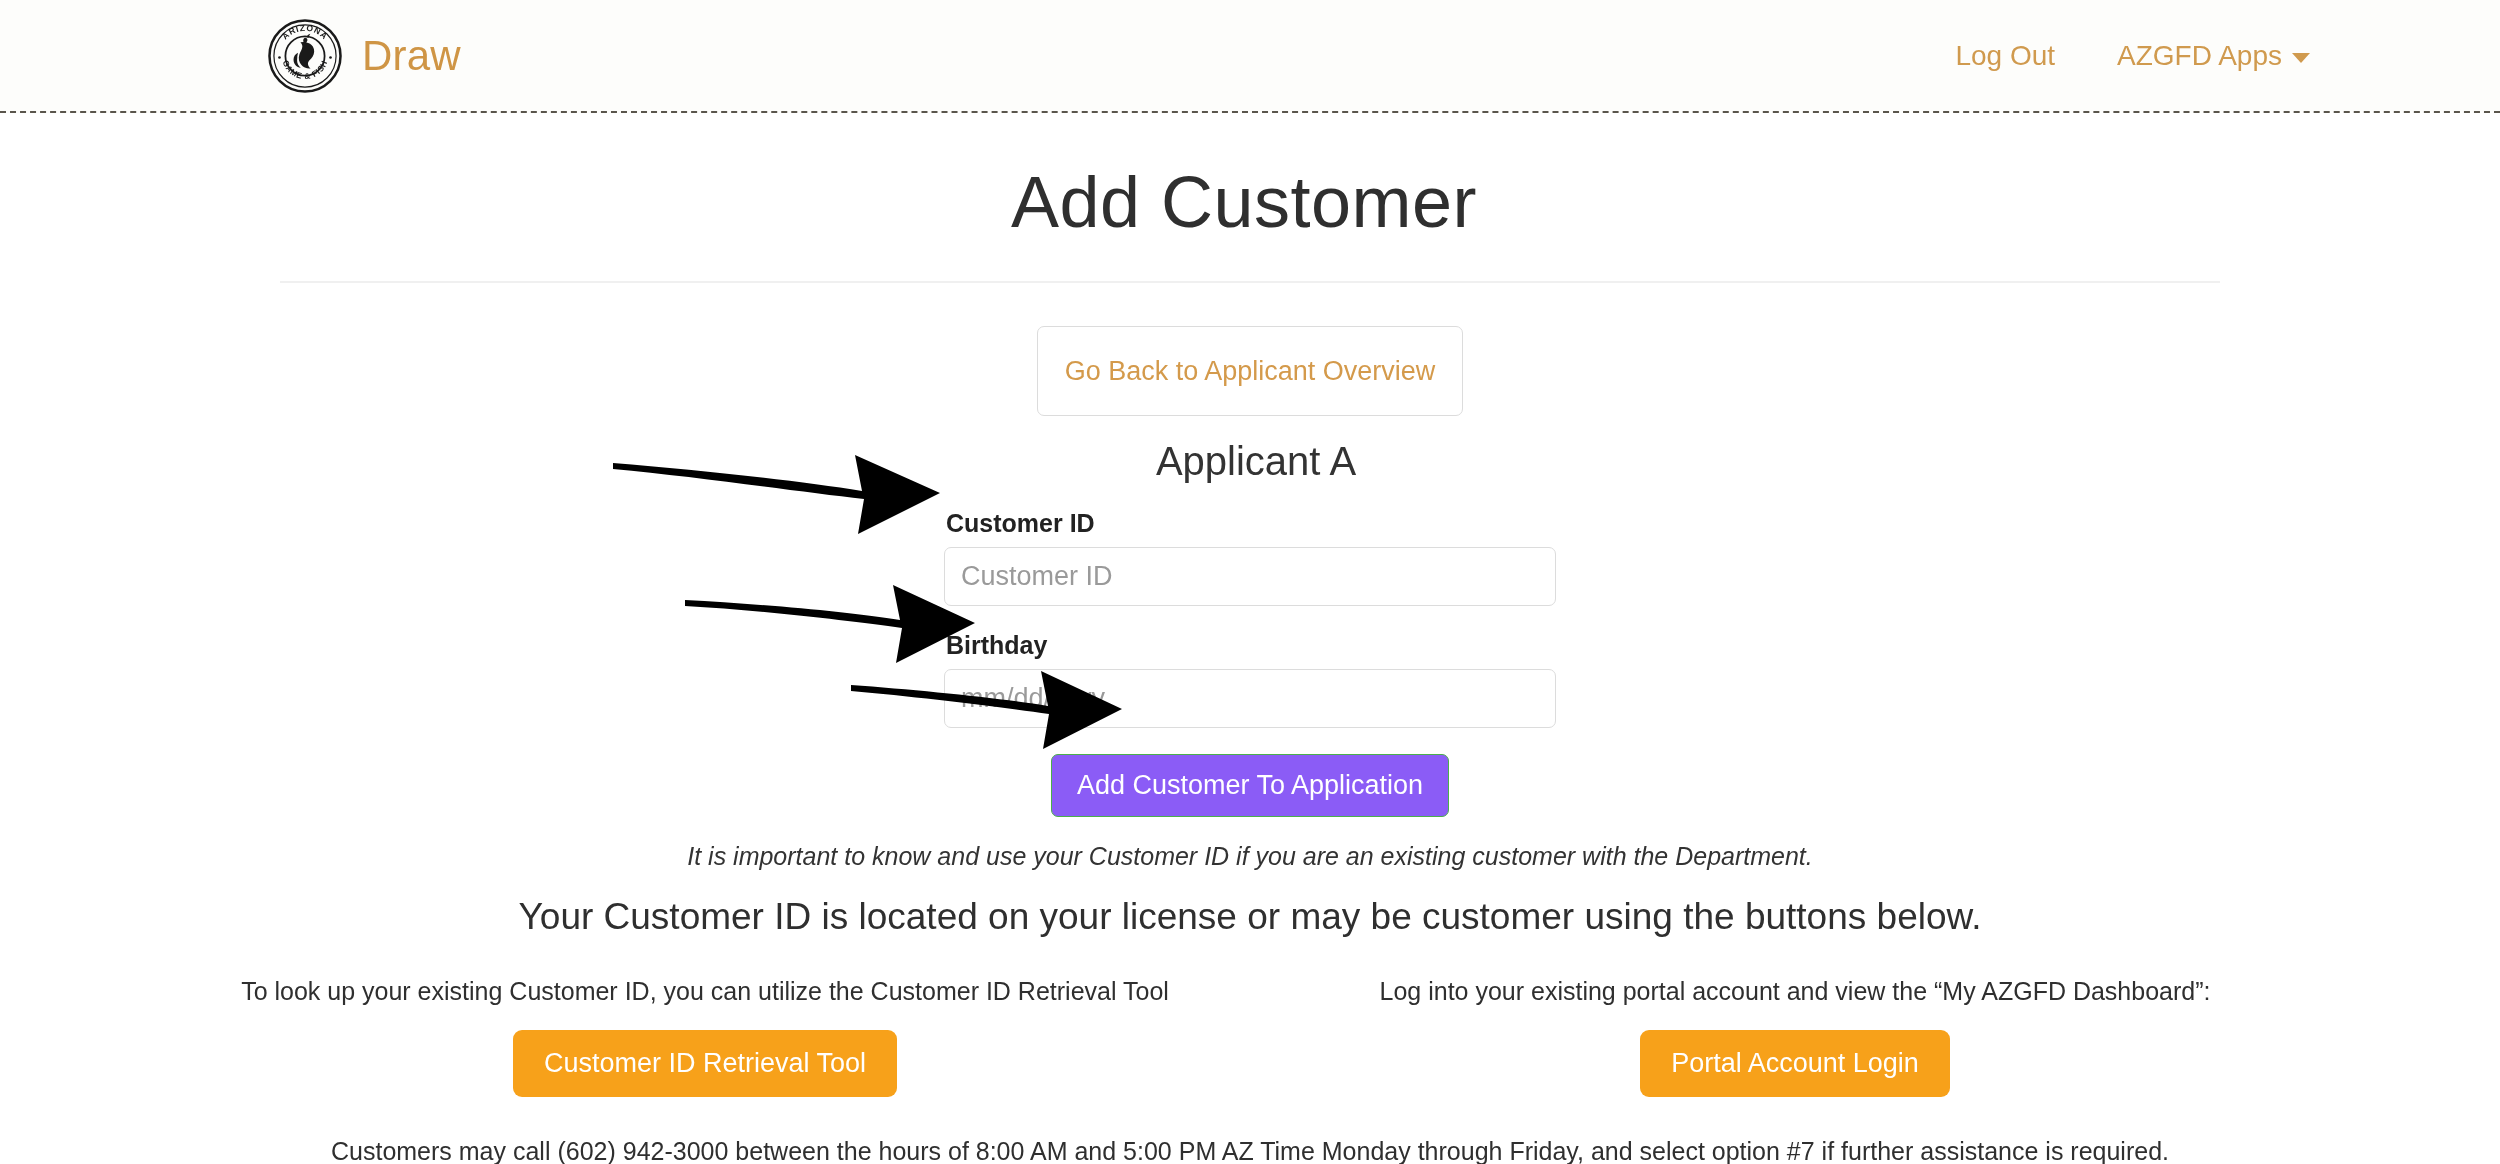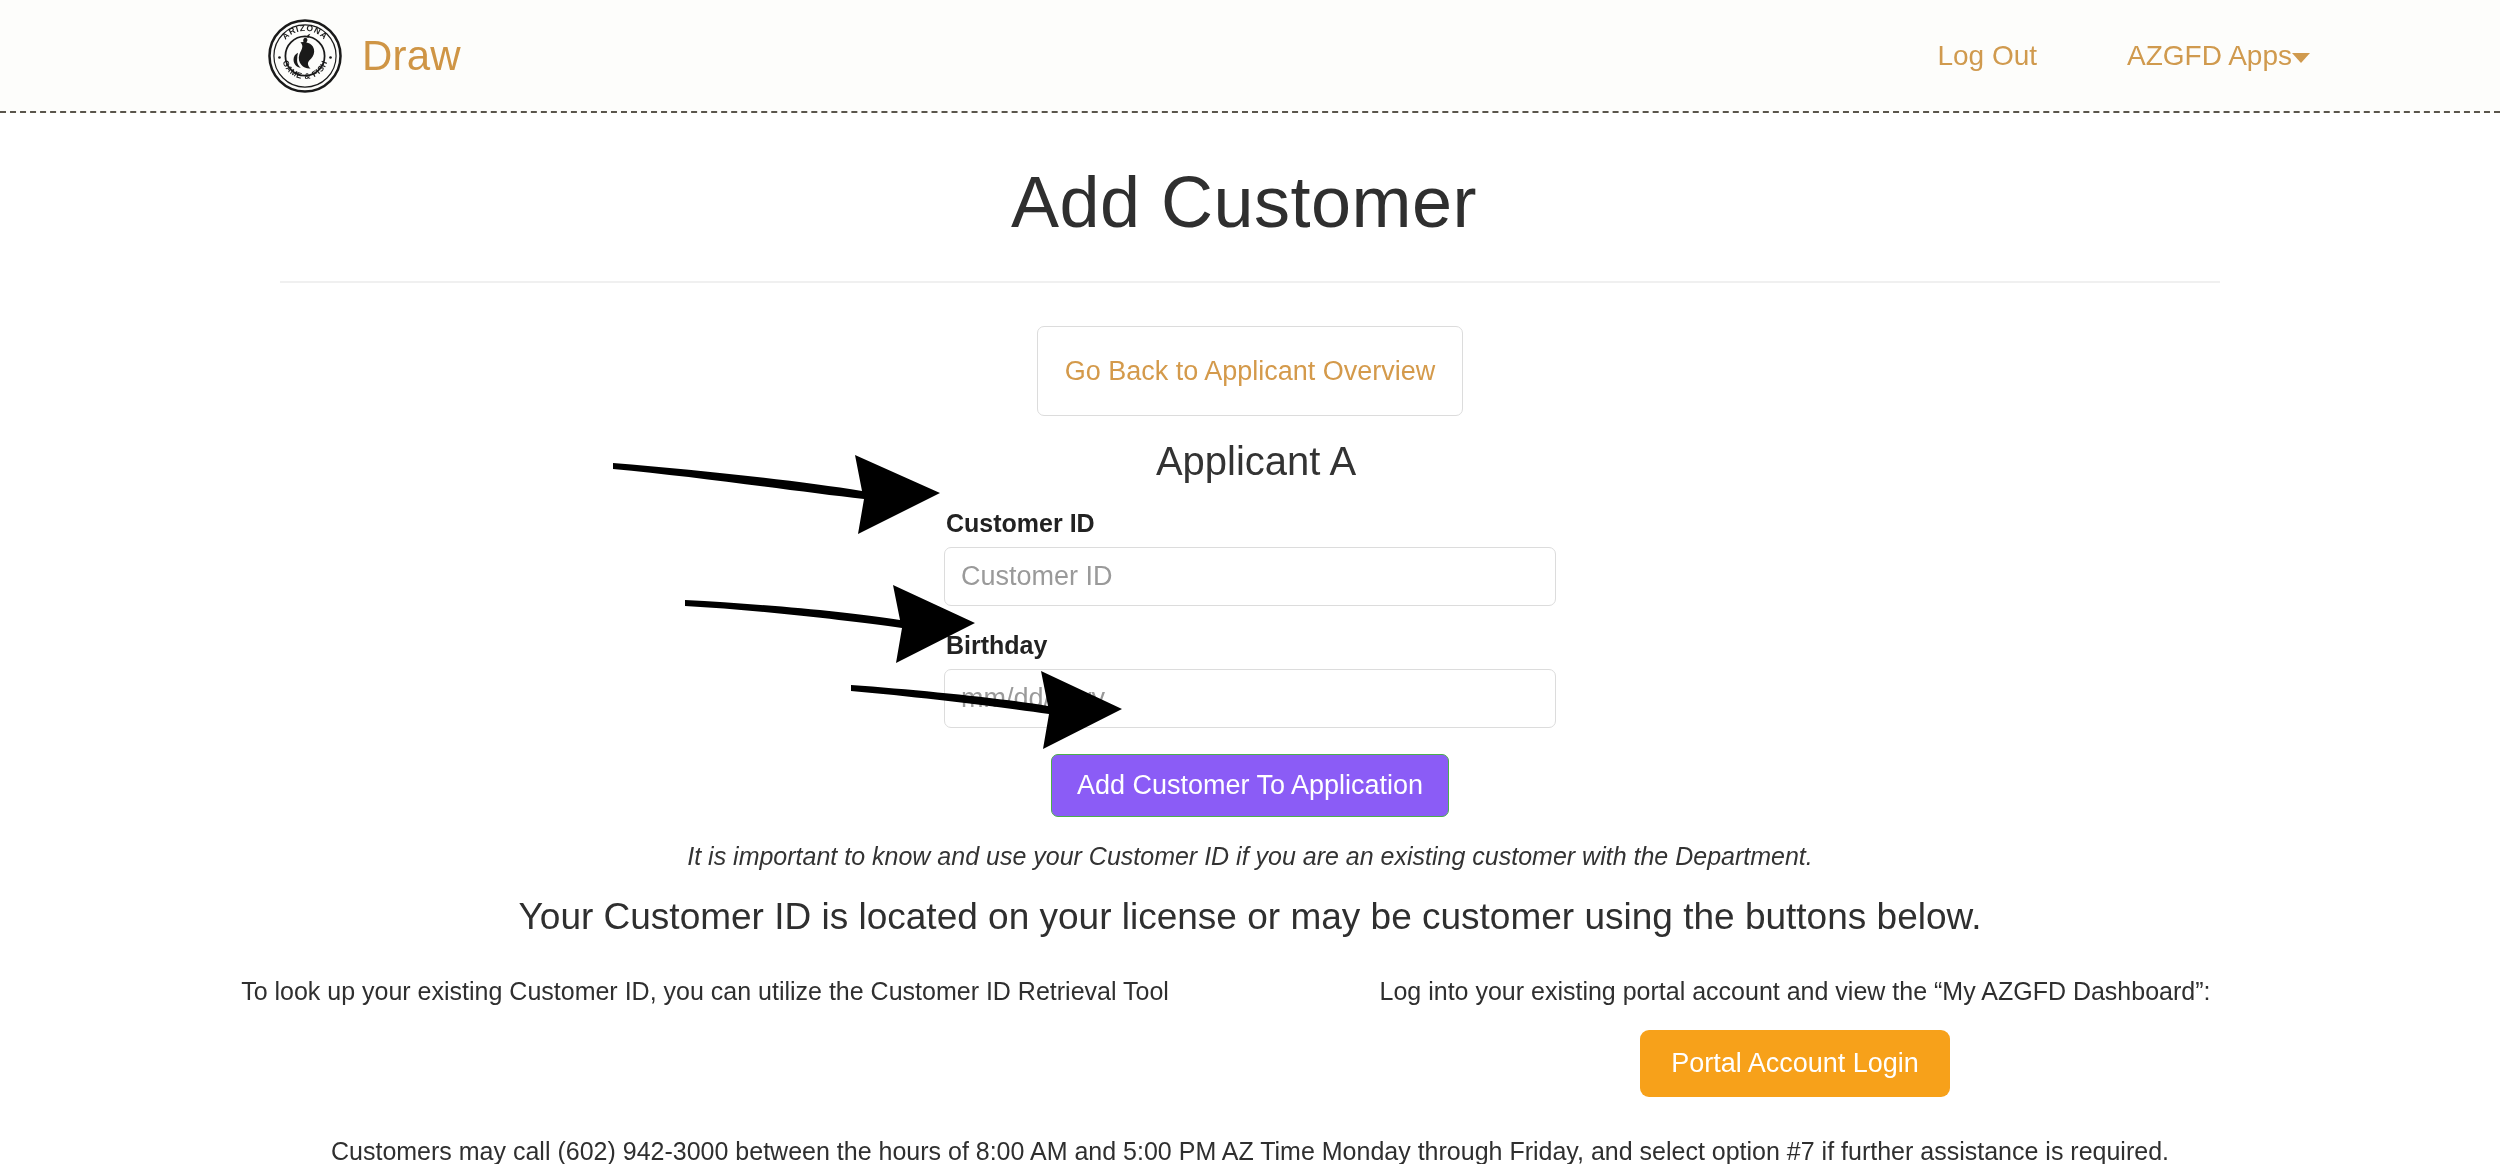--- a/index.html
+++ b/index.html
@@ -56,23 +56,22 @@
   .nav-link {
     font-size: 28px;
     color: #d09a4e;
     text-decoration: none;
     white-space: nowrap;
     cursor: pointer;
   }
   .nav-dropdown {
     display: inline-flex;
     align-items: center;
-    gap: 0;
-    cursor: pointer;
-    margin-left: 28px;
+    gap: 10px;
+    cursor: pointer;
   }
   .caret-down {
     width: 0; height: 0;
     border-left: 9px solid transparent;
     border-right: 9px solid transparent;
     border-top: 10px solid #d09a4e;
     display: inline-block;
     margin-top: 5px;
   }
 
@@ -287,20 +286,21 @@
         <button class="btn-green">Add Customer To Application</button>
       </div>
     </div>
 
     <p class="note-small">It is important to know and use your Customer ID if you are an existing customer with the Department.</p>
     <p class="note-large">Your Customer ID is located on your license or may be customer using the buttons below.</p>
 
     <div class="two-col">
       <div class="col">
         <div class="col-text">To look up your existing Customer ID, you can utilize the Customer ID Retrieval Tool</div>
+        <button class="btn-orange">Customer ID Retrieval Tool</button>
       </div>
       <div class="col">
         <div class="col-text">Log into your existing portal account and view the “My AZGFD Dashboard”:</div>
         <button class="btn-orange">Portal Account Login</button>
       </div>
     </div>
 
     <p class="phone-line">Customers may call (602) 942-3000 between the hours of 8:00 AM and 5:00 PM AZ Time Monday through Friday, and select option #7 if further assistance is required.</p>
 
   </div>

